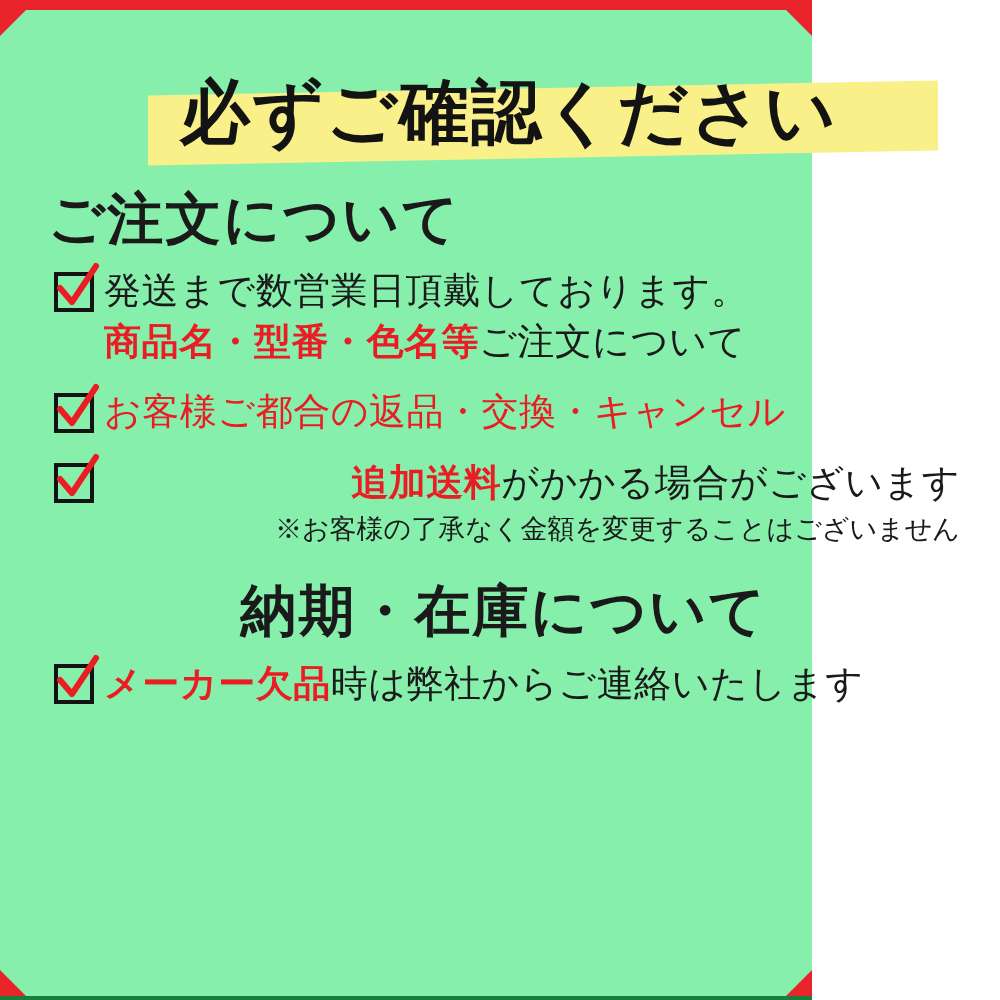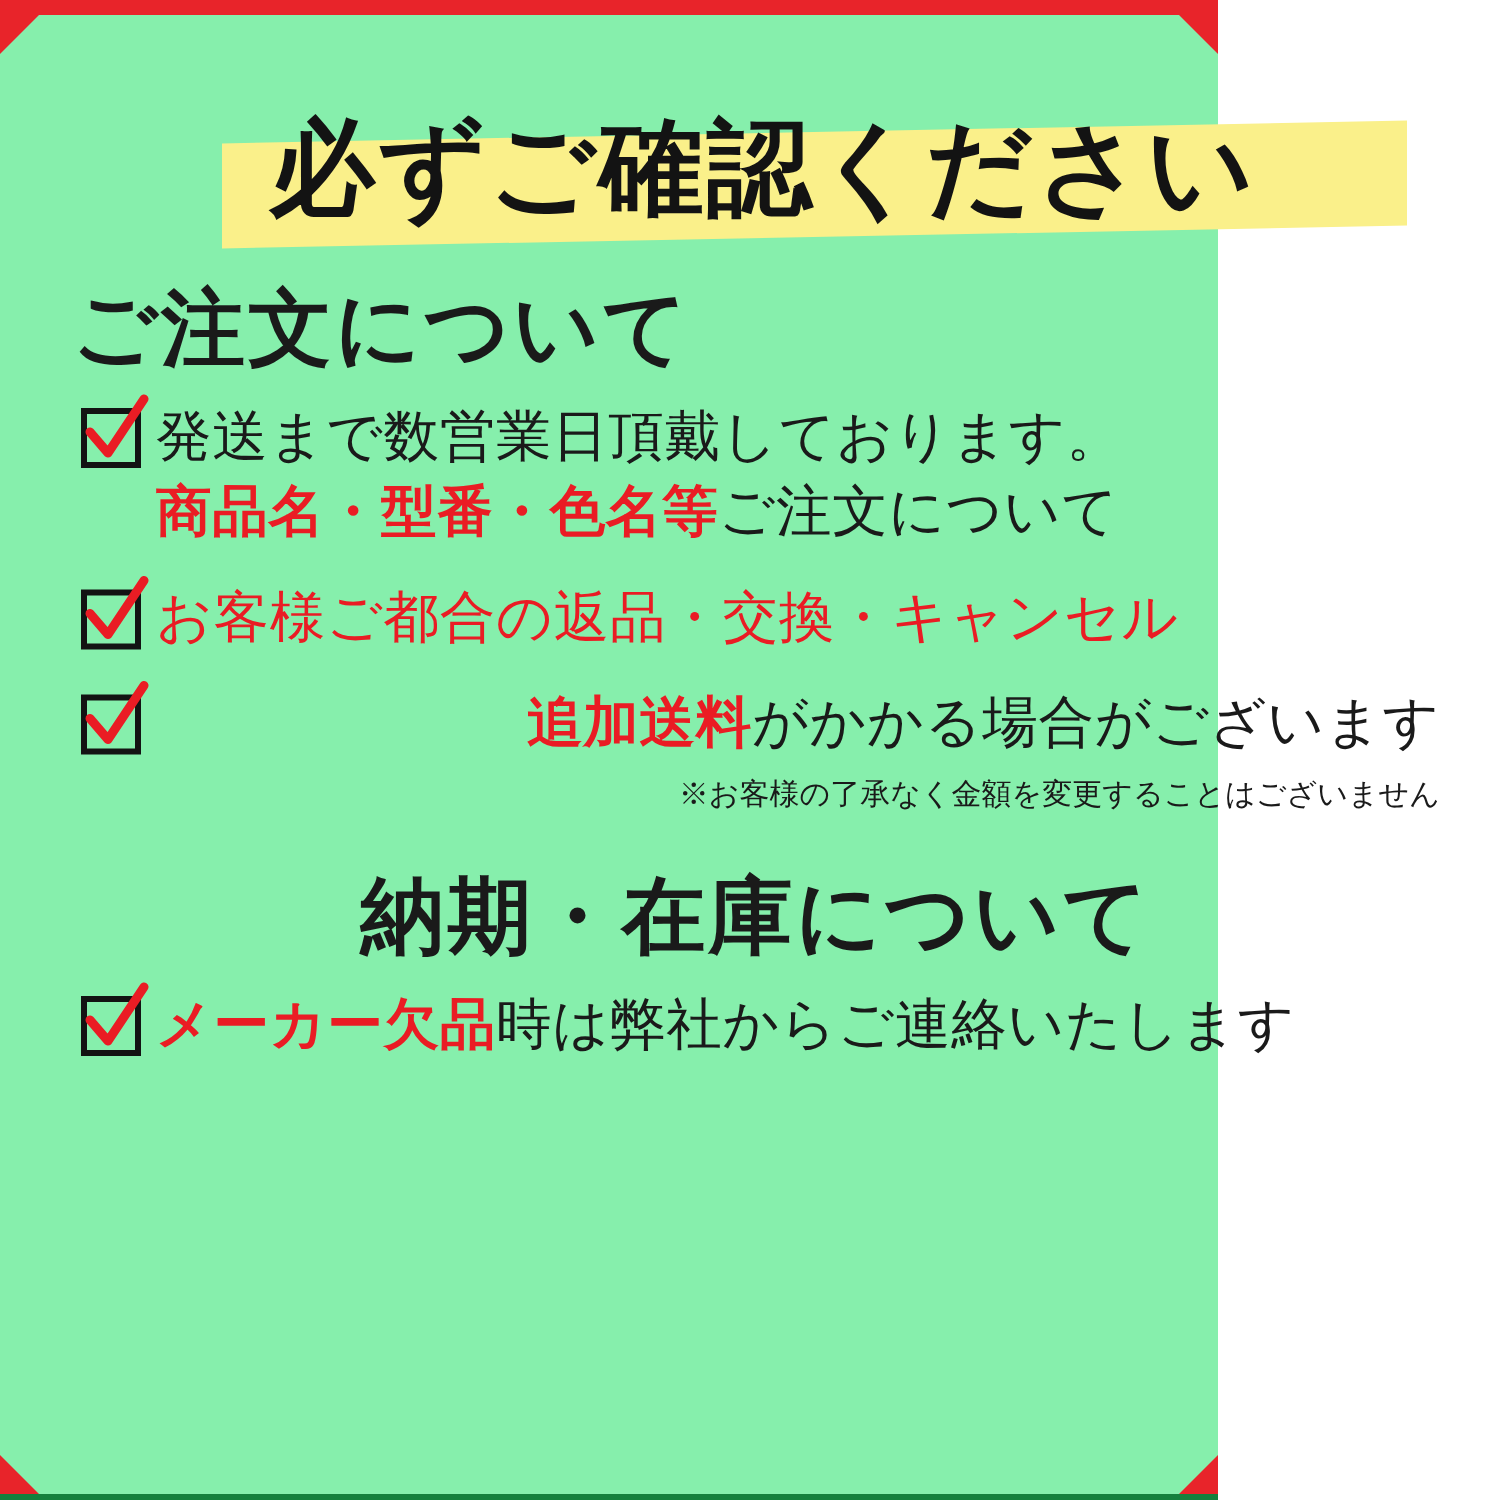--- a/index.html
+++ b/index.html
@@ -141,26 +141,26 @@
   .line {
     font-family: "DejaVu Serif", "Liberation Serif", serif;
     font-size: 37px;
     line-height: 50px;
     letter-spacing: 0.5px;
     color: #1a1a1a;
     white-space: nowrap;
   }
   .line.red    { color: #ea1c24; font-weight: normal; }
   .line.note   {
-    font-size: 20px;
+    font-size: 27px;
     line-height: 42px;
     color: #1a1a1a;
     letter-spacing: 0;
   }
-  .seg-red  { color: #ea1c24; font-weight: bold; font-family: Liberation Serif, serif; }
+  .seg-red  { color: #ea1c24; font-weight: bold; }
   .seg-dark { color: #1a1a1a; font-weight: normal; }
 </style>
 </head>
 <body>
 
 <div class="page">
 
   <div class="corner tl"></div>
   <div class="corner tr"></div>
   <div class="corner bl"></div>

